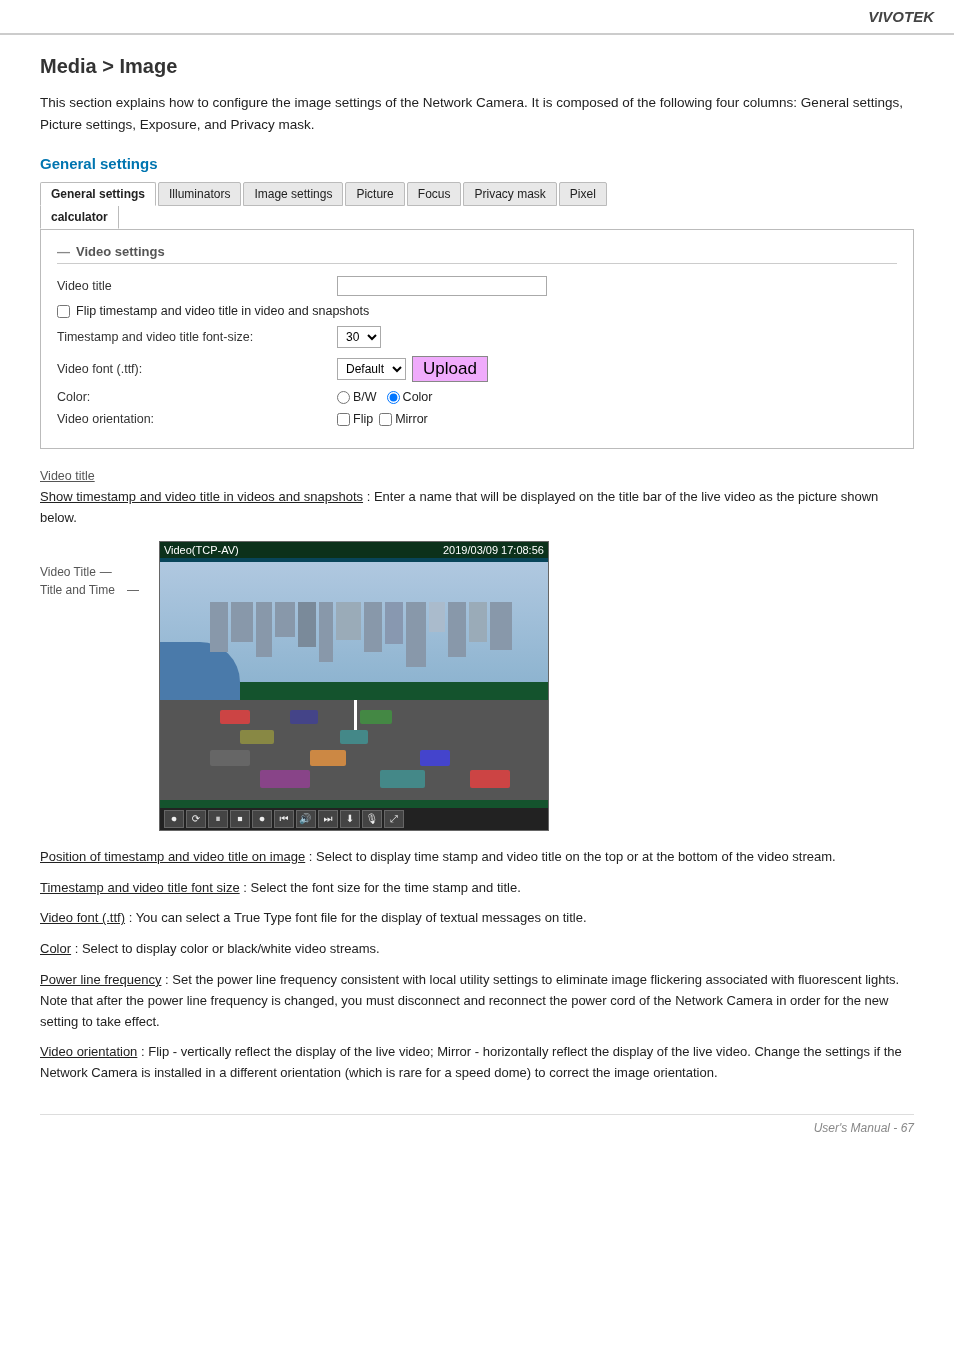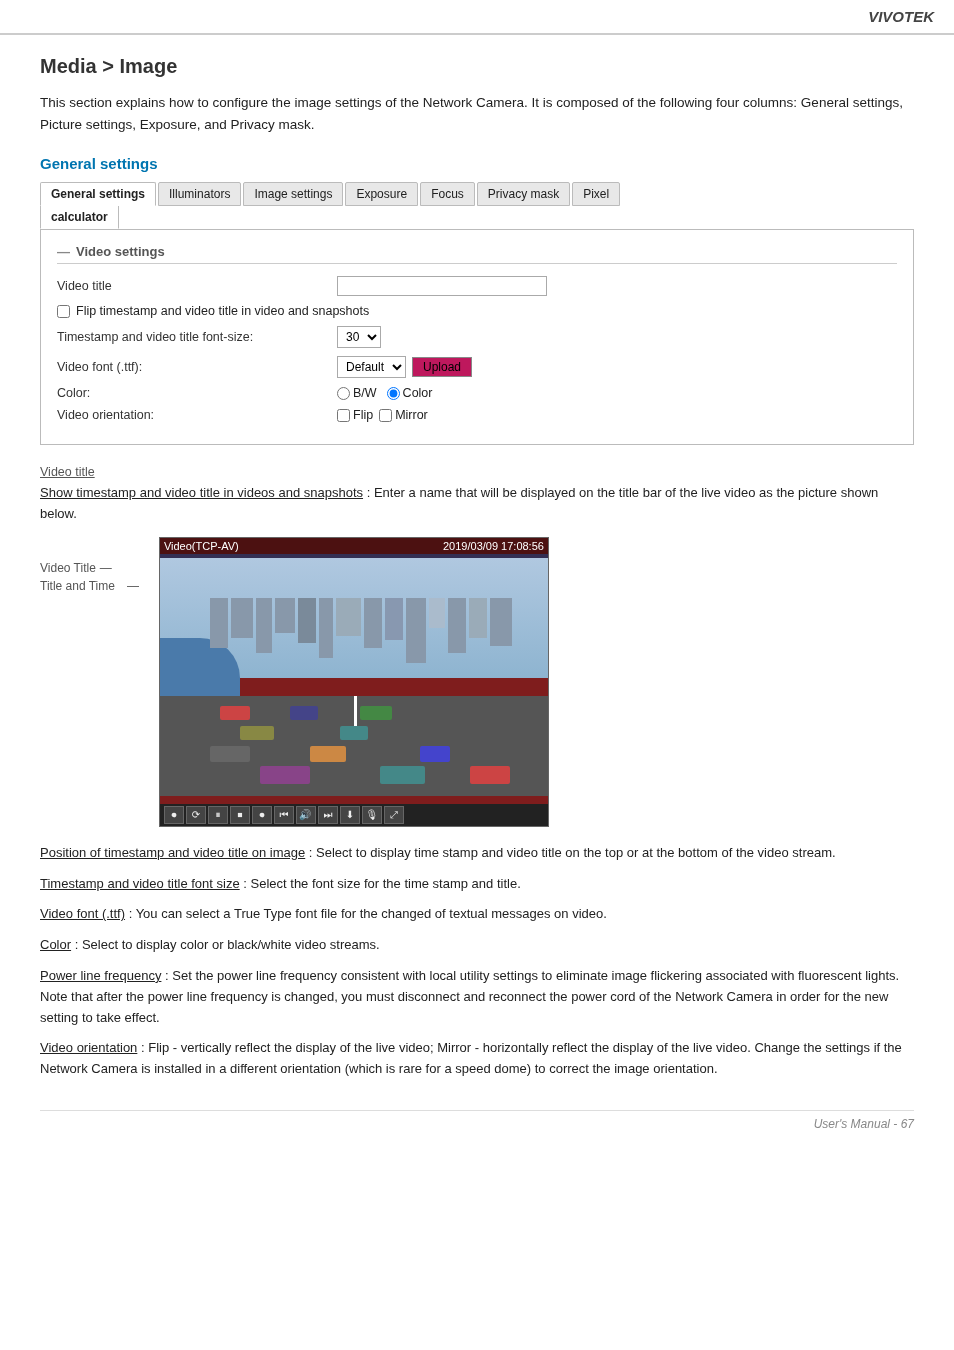--- a/index.html
+++ b/index.html
@@ -137,22 +137,22 @@
     select {
       border: 1px solid #aaa;
       padding: 2px 4px;
       font-size: 12px;
       background: #fff;
     }
 
     .upload-btn {
       padding: 2px 10px;
       border: 1px solid #888;
-      background: #be185d;
-      font-size: 12px;
+      background: #f0abfc;
+      font-size: 17px;
       cursor: pointer;
     }
 
     .radio-group {
       display: flex;
       align-items: center;
       gap: 10px;
       font-size: 12.5px;
     }
 
@@ -184,21 +184,21 @@
       flex-direction: column;
       gap: 4px;
       padding-top: 10px;
       min-width: 90px;
     }
 
     .video-preview {
       position: relative;
       width: 390px;
       height: 290px;
-      background: #7f1d1d;
+      background: #14532d;
       border: 1px solid #666;
       overflow: hidden;
     }
 
     .video-title-bar {
       position: absolute;
       top: 0;
       left: 0;
       right: 0;
       display: flex;
@@ -335,21 +335,21 @@
   <div class="page-title">Media &gt; Image</div>
 
   <p class="intro-text">This section explains how to configure the image settings of the Network Camera. It is composed of the following four columns: General settings, Picture settings, Exposure, and Privacy mask.</p>
 
   <div class="section-heading">General settings</div>
 
   <div class="tab-bar">
     <div class="tab active">General settings</div>
     <div class="tab">Illuminators</div>
     <div class="tab">Image settings</div>
-    <div class="tab">Exposure</div>
+    <div class="tab">Picture</div>
     <div class="tab">Focus</div>
     <div class="tab">Privacy mask</div>
     <div class="tab">Pixel</div>
   </div>
   <div class="tab-row-bottom">
     <div class="tab active" style="border-radius:0;border-top:none;">calculator</div>
   </div>
 
   <div class="settings-panel">
     <div class="section-inner-title">
@@ -508,21 +508,21 @@
       <span>: Select to display time stamp and video title on the top or at the bottom of the video stream.</span>
     </p>
 
     <p class="desc-para">
       <span class="desc-link">Timestamp and video title font size</span>
       <span>: Select the font size for the time stamp and title.</span>
     </p>
 
     <p class="desc-para">
       <span class="desc-link">Video font (.ttf)</span>
-      <span>: You can select a True Type font file for the changed of textual messages on video.</span>
+      <span>: You can select a True Type font file for the display of textual messages on title.</span>
     </p>
 
     <p class="desc-para">
       <span class="desc-link">Color</span>
       <span>: Select to display color or black/white video streams.</span>
     </p>
 
     <p class="desc-para">
       <span class="desc-link">Power line frequency</span>
       <span>: Set the power line frequency consistent with local utility settings to eliminate image flickering associated with fluorescent lights. Note that after the power line frequency is changed, you must disconnect and reconnect the power cord of the Network Camera in order for the new setting to take effect.</span>

